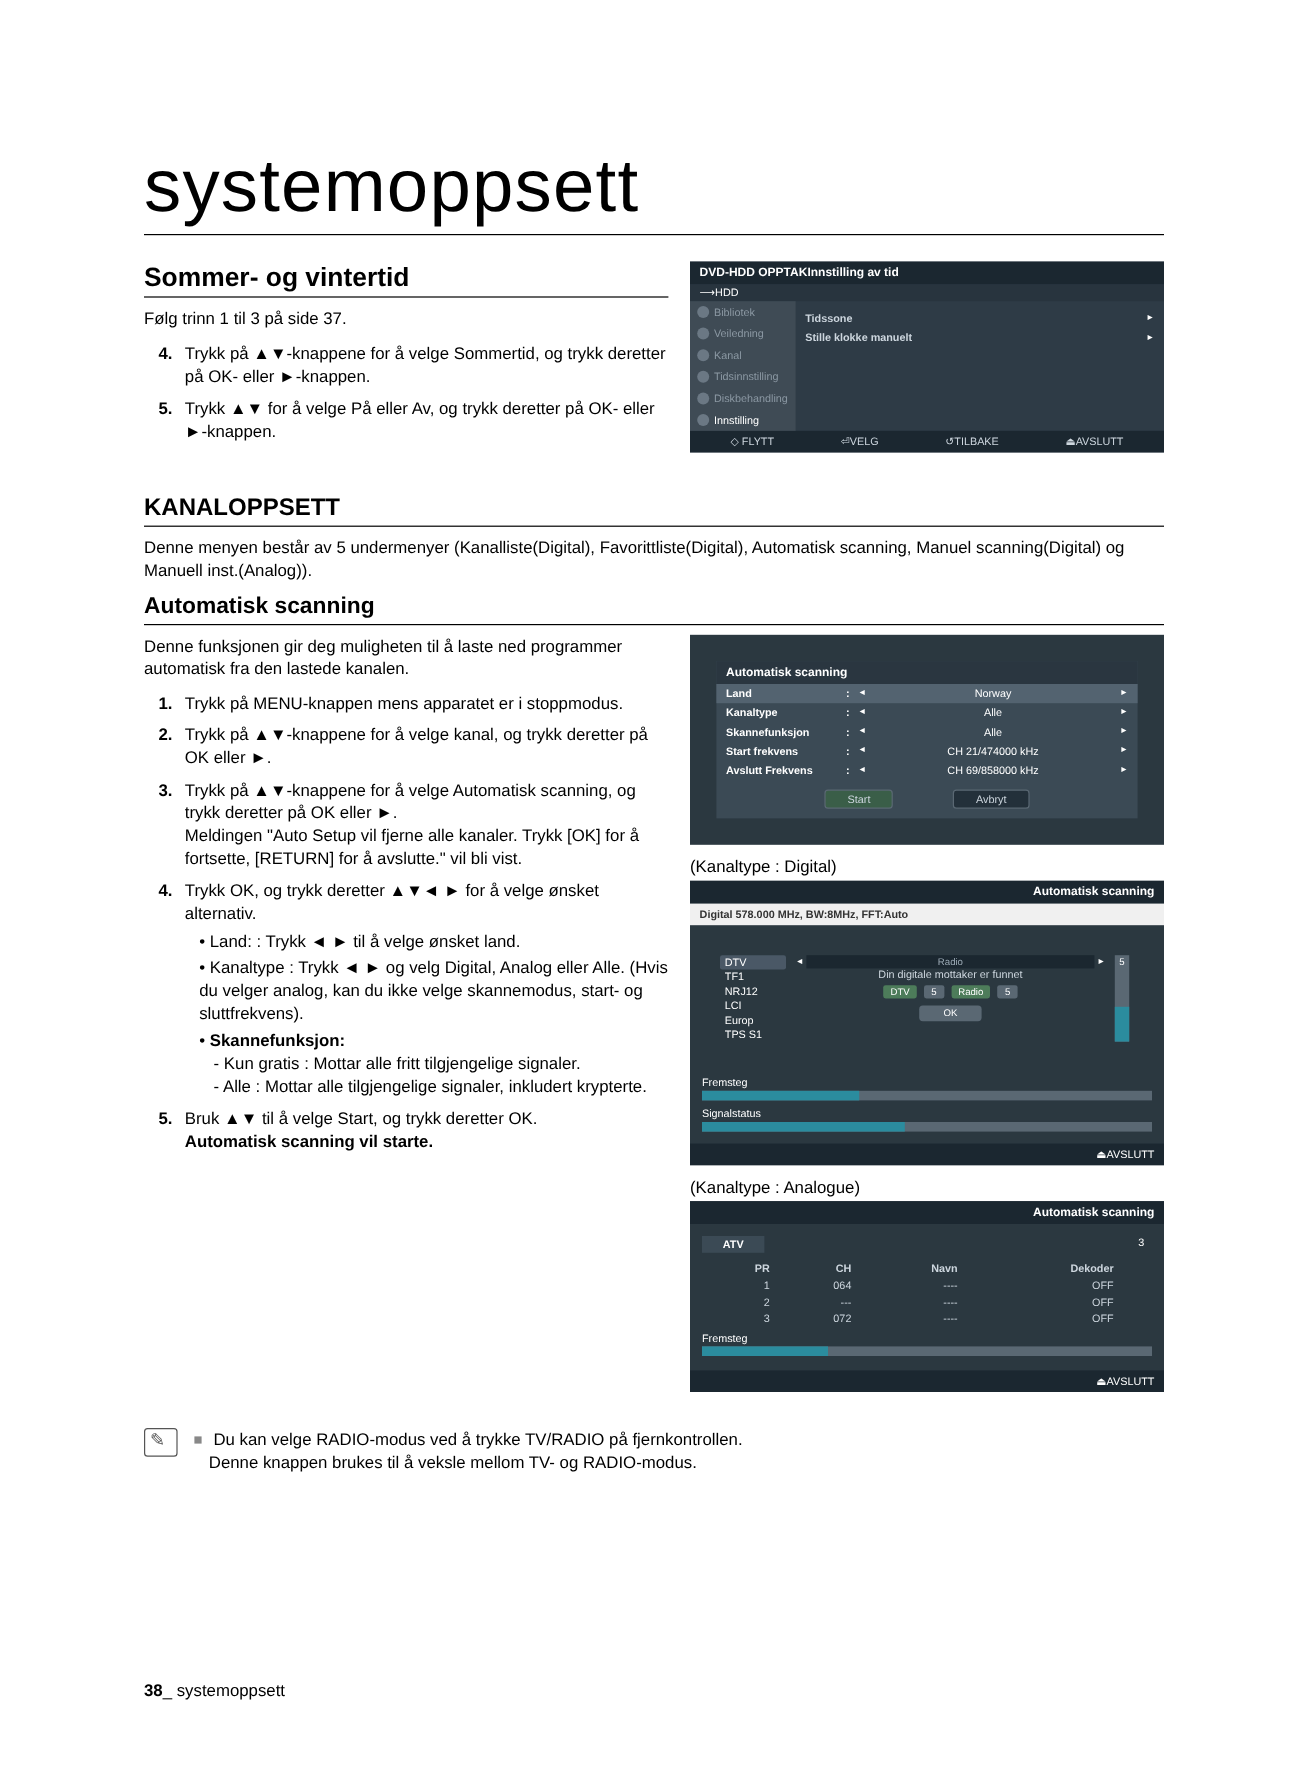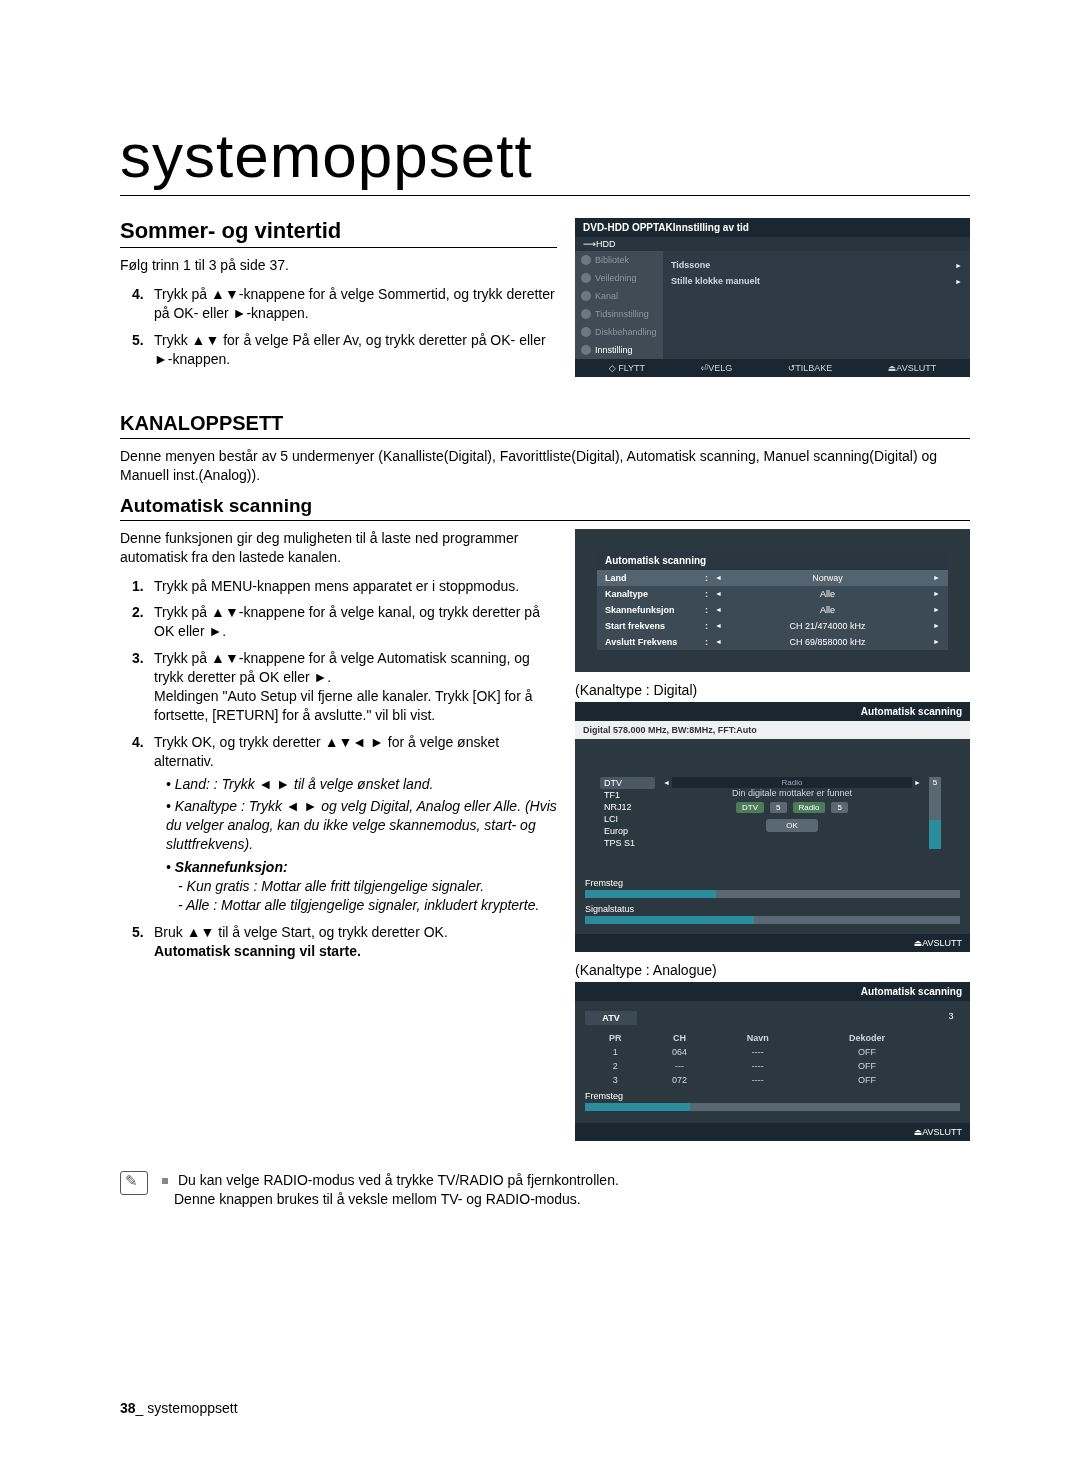--- a/index.html
+++ b/index.html
@@ -51,21 +51,20 @@
     position: relative;
   }
   ol.steps > li .num {
     position: absolute;
     left: -22px;
     font-weight: bold;
   }
   ul.bullets {
     list-style: none;
     padding-left: 12px;
-    font-style: italic;
   }
   ul.bullets > li {
     font-size: 14px;
     line-height: 1.35;
     margin-bottom: 4px;
   }
   ul.bullets > li::before { content: "• "; }
   .indent { padding-left: 12px; }
   b { font-weight: bold; }
   
@@ -137,21 +136,21 @@
   .scan-btns { display: flex; gap: 50px; justify-content: center; padding: 8px; }
   .scan-btn { background: #23303a; border: 1px solid #5a6873; padding: 2px 18px; border-radius: 3px; font-size: 9px; color: #cdd6de; }
   .scan-btn.primary { background: #3a5e48; }
 
   
   .progpanel {
     width: 395px; background: #2b3840; color: #fff; font-size: 10px;
   }
   .prog-title { background: #1b2730; text-align: right; padding: 4px 8px; font-weight: bold; }
   .prog-sub { background: #f0f0f0; color: #333; padding: 4px 8px; font-size: 9px; font-weight: bold; }
-  .prog-body { display: flex; padding: 25px; gap: 8px; margin-top: 13px; }
+  .prog-body { display: flex; padding: 25px; gap: 8px; }
   .prog-sidecol { width: 55px; font-size: 9px; }
   .prog-sidecol div { padding: 1px 4px; }
   .prog-sidecol .hl { background: #4a5866; border-radius: 2px; }
   .prog-main { flex: 1; font-size: 9px; }
   .prog-found { color: #cdd6de; text-align: center; margin-bottom: 4px; }
   .prog-chips { display: flex; gap: 6px; justify-content: center; margin-bottom: 6px; }
   .chip { background: #4d7c5a; border-radius: 2px; padding: 1px 6px; font-size: 8px; }
   .chip.gray { background: #5a6873; }
   .prog-okbtn { display: block; margin: 0 auto 6px; background: #5a6873; padding: 2px 20px; border-radius: 3px; font-size: 8px; width: fit-content; }
   .prog-vbar { width: 12px; background: #5a6873; position: relative; margin-right: 4px; }
@@ -161,21 +160,21 @@
   .prog-hbar { height: 8px; background: #5a6873; margin: 2px 0 6px 0; position: relative; }
   .prog-hbar .hfill { position: absolute; left:0; top:0; bottom:0; width: 35%; background: #2b8c9e; }
   .prog-footer { background: #1b2730; display: flex; justify-content: flex-end; padding: 4px 8px; font-size: 9px; }
 
   
   .apanel { width: 395px; background: #2b3840; color: #fff; font-size: 10px; }
   .apanel .thead { background: #1b2730; text-align: right; padding: 4px 8px; font-weight: bold; }
   .apanel .abody { padding: 10px 10px 4px 10px; font-size: 9px; }
   .atv-label { background: #3b4a55; width: 52px; text-align: center; padding: 2px 0; font-weight: bold; margin-bottom: 6px; }
   .atable { width: 100%; font-size: 9px; border-collapse: collapse; }
-  .atable th, .atable td { text-align: center; padding: 2px 4px; color: #cdd6de; }
+  .atable th, .atable td { text-align: right; padding: 2px 4px; color: #cdd6de; }
   .atable th { font-weight: bold; }
   .abar-label { font-size: 9px; padding: 4px 0 2px 0; }
   .abar { height: 8px; background: #5a6873; margin: 0 0 8px 0; position: relative; }
   .abar .afill { position: absolute; left:0; top:0; bottom:0; width: 28%; background: #2b8c9e; }
   .afooter { background: #1b2730; display: flex; justify-content: flex-end; padding: 4px 8px; font-size: 9px; }
   .side-count { width: 18px; font-size: 9px; text-align:center; }
 
   .caption { font-size: 14px; margin: 10px 0 4px 0; }
 
   
@@ -334,20 +333,24 @@
           <span class="la">◄</span>
           <span class="val">CH 21/474000 kHz</span>
           <span class="ra">►</span>
         </div>
         <div class="scan-row">
           <span class="k">Avslutt Frekvens</span>
             <span class="colon">:</span>
           <span class="la">◄</span>
           <span class="val">CH 69/858000 kHz</span>
           <span class="ra">►</span>
+        </div>
+        <div class="scan-btns">
+          <div class="scan-btn primary">Start</div>
+          <div class="scan-btn">Avbryt</div>
         </div>
       </div>
     </div>
 
     <div class="caption">(Kanaltype : Digital)</div>
 
     <div class="progpanel">
       <div class="prog-title">Automatisk scanning</div>
       <div class="prog-sub">Digital 578.000 MHz, BW:8MHz, FFT:Auto</div>
       <div class="prog-body">

